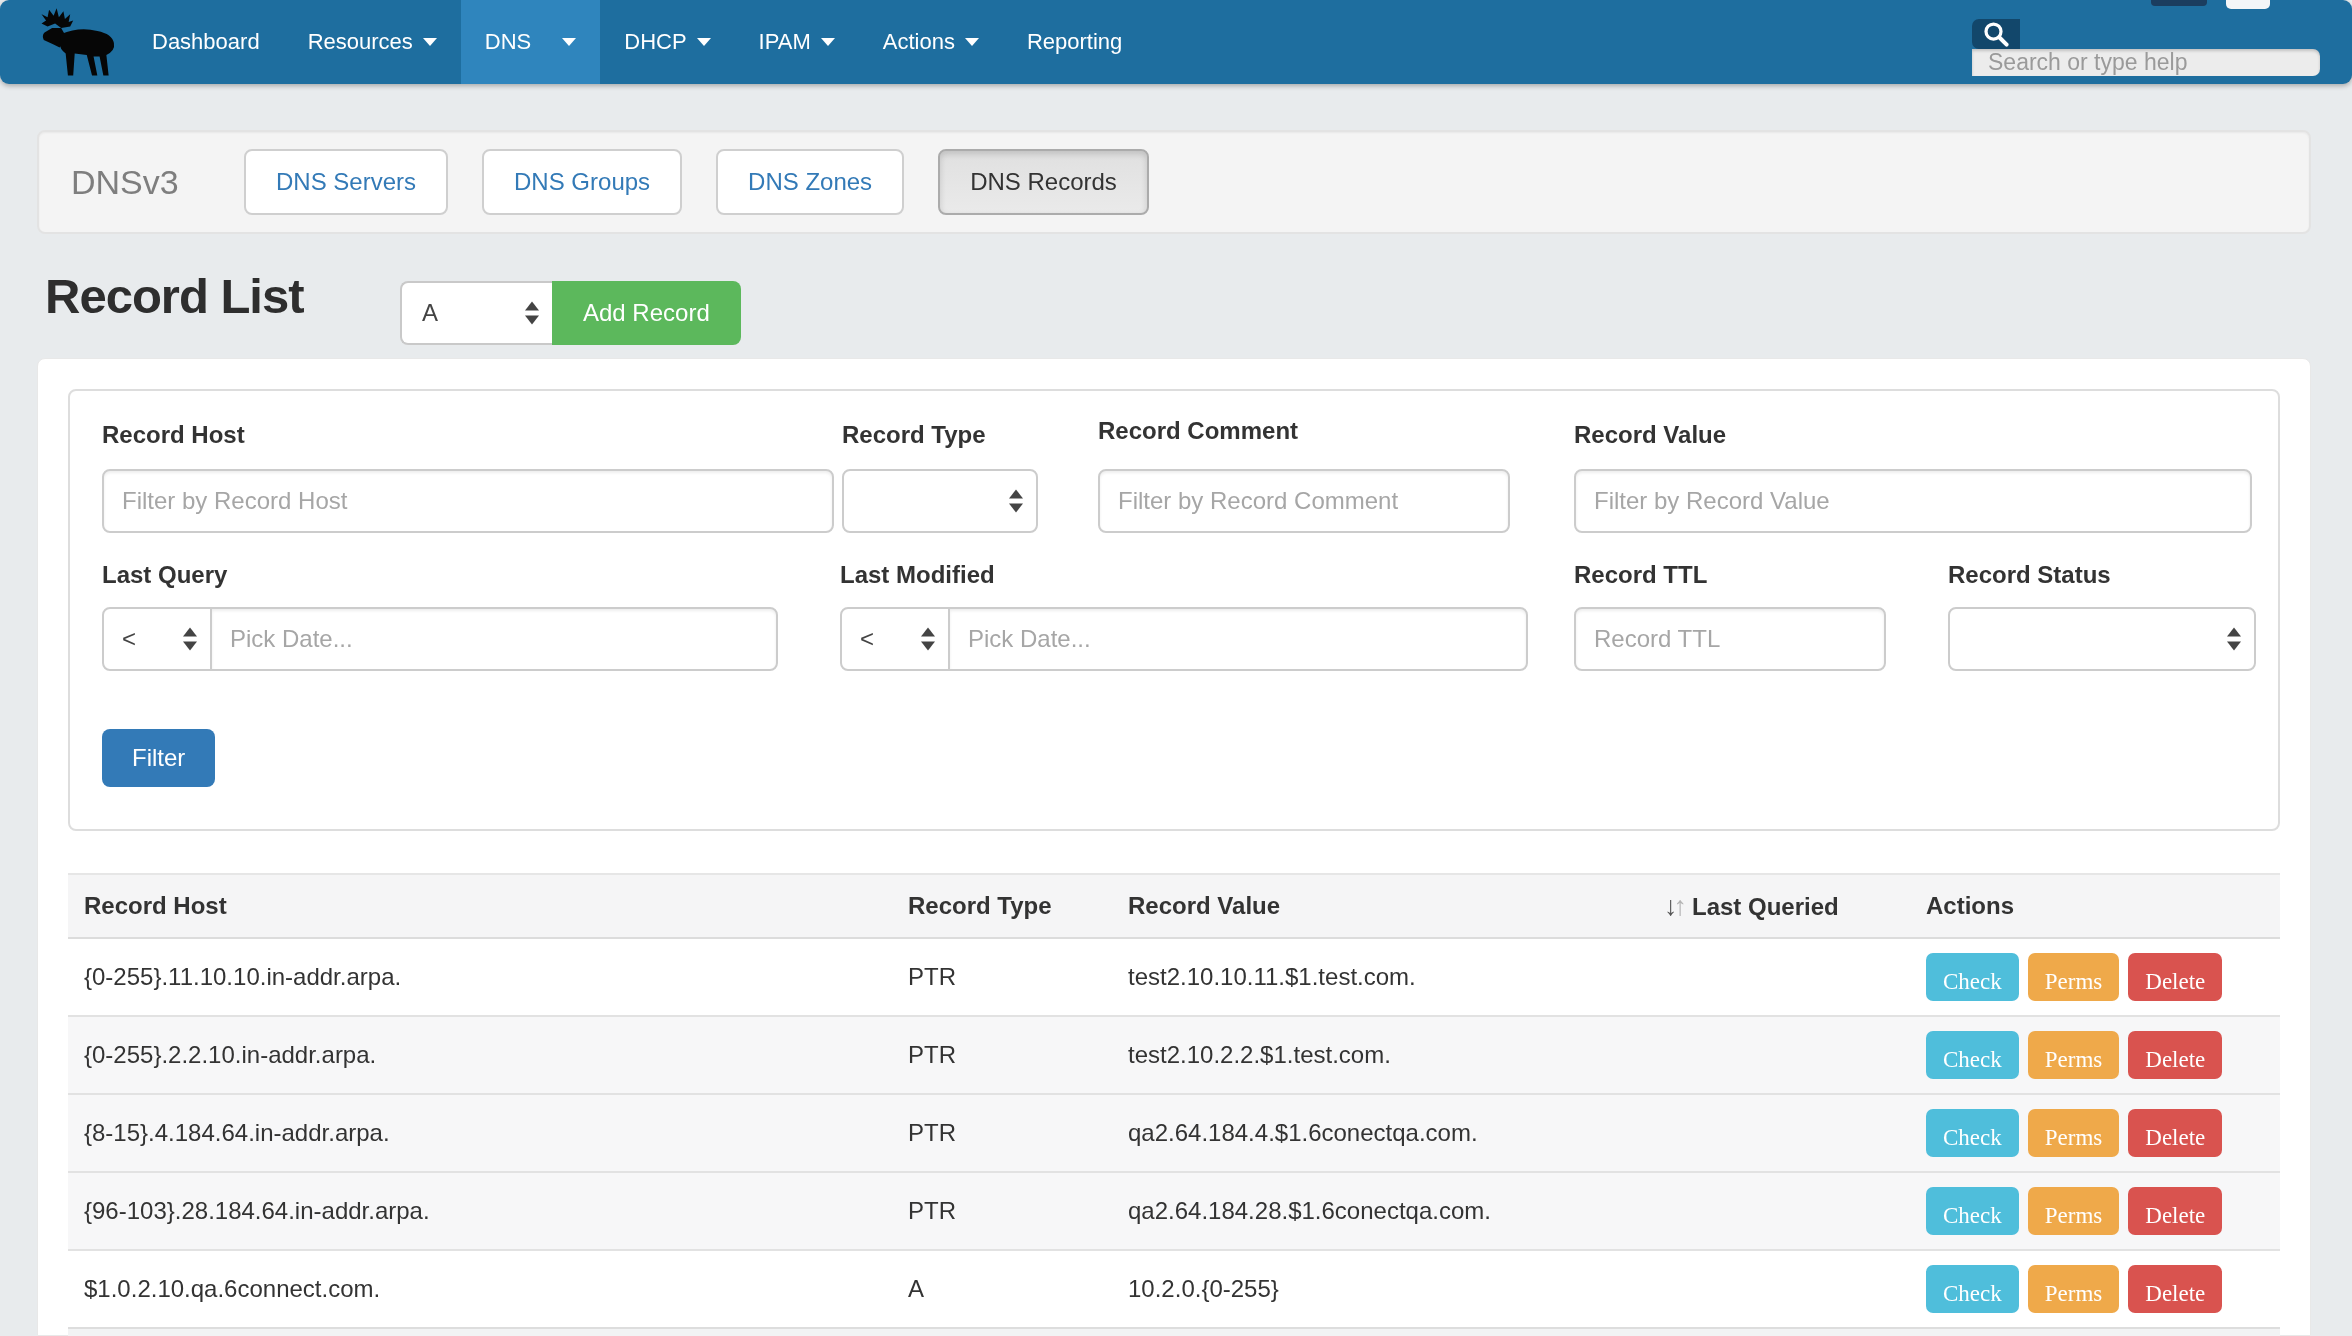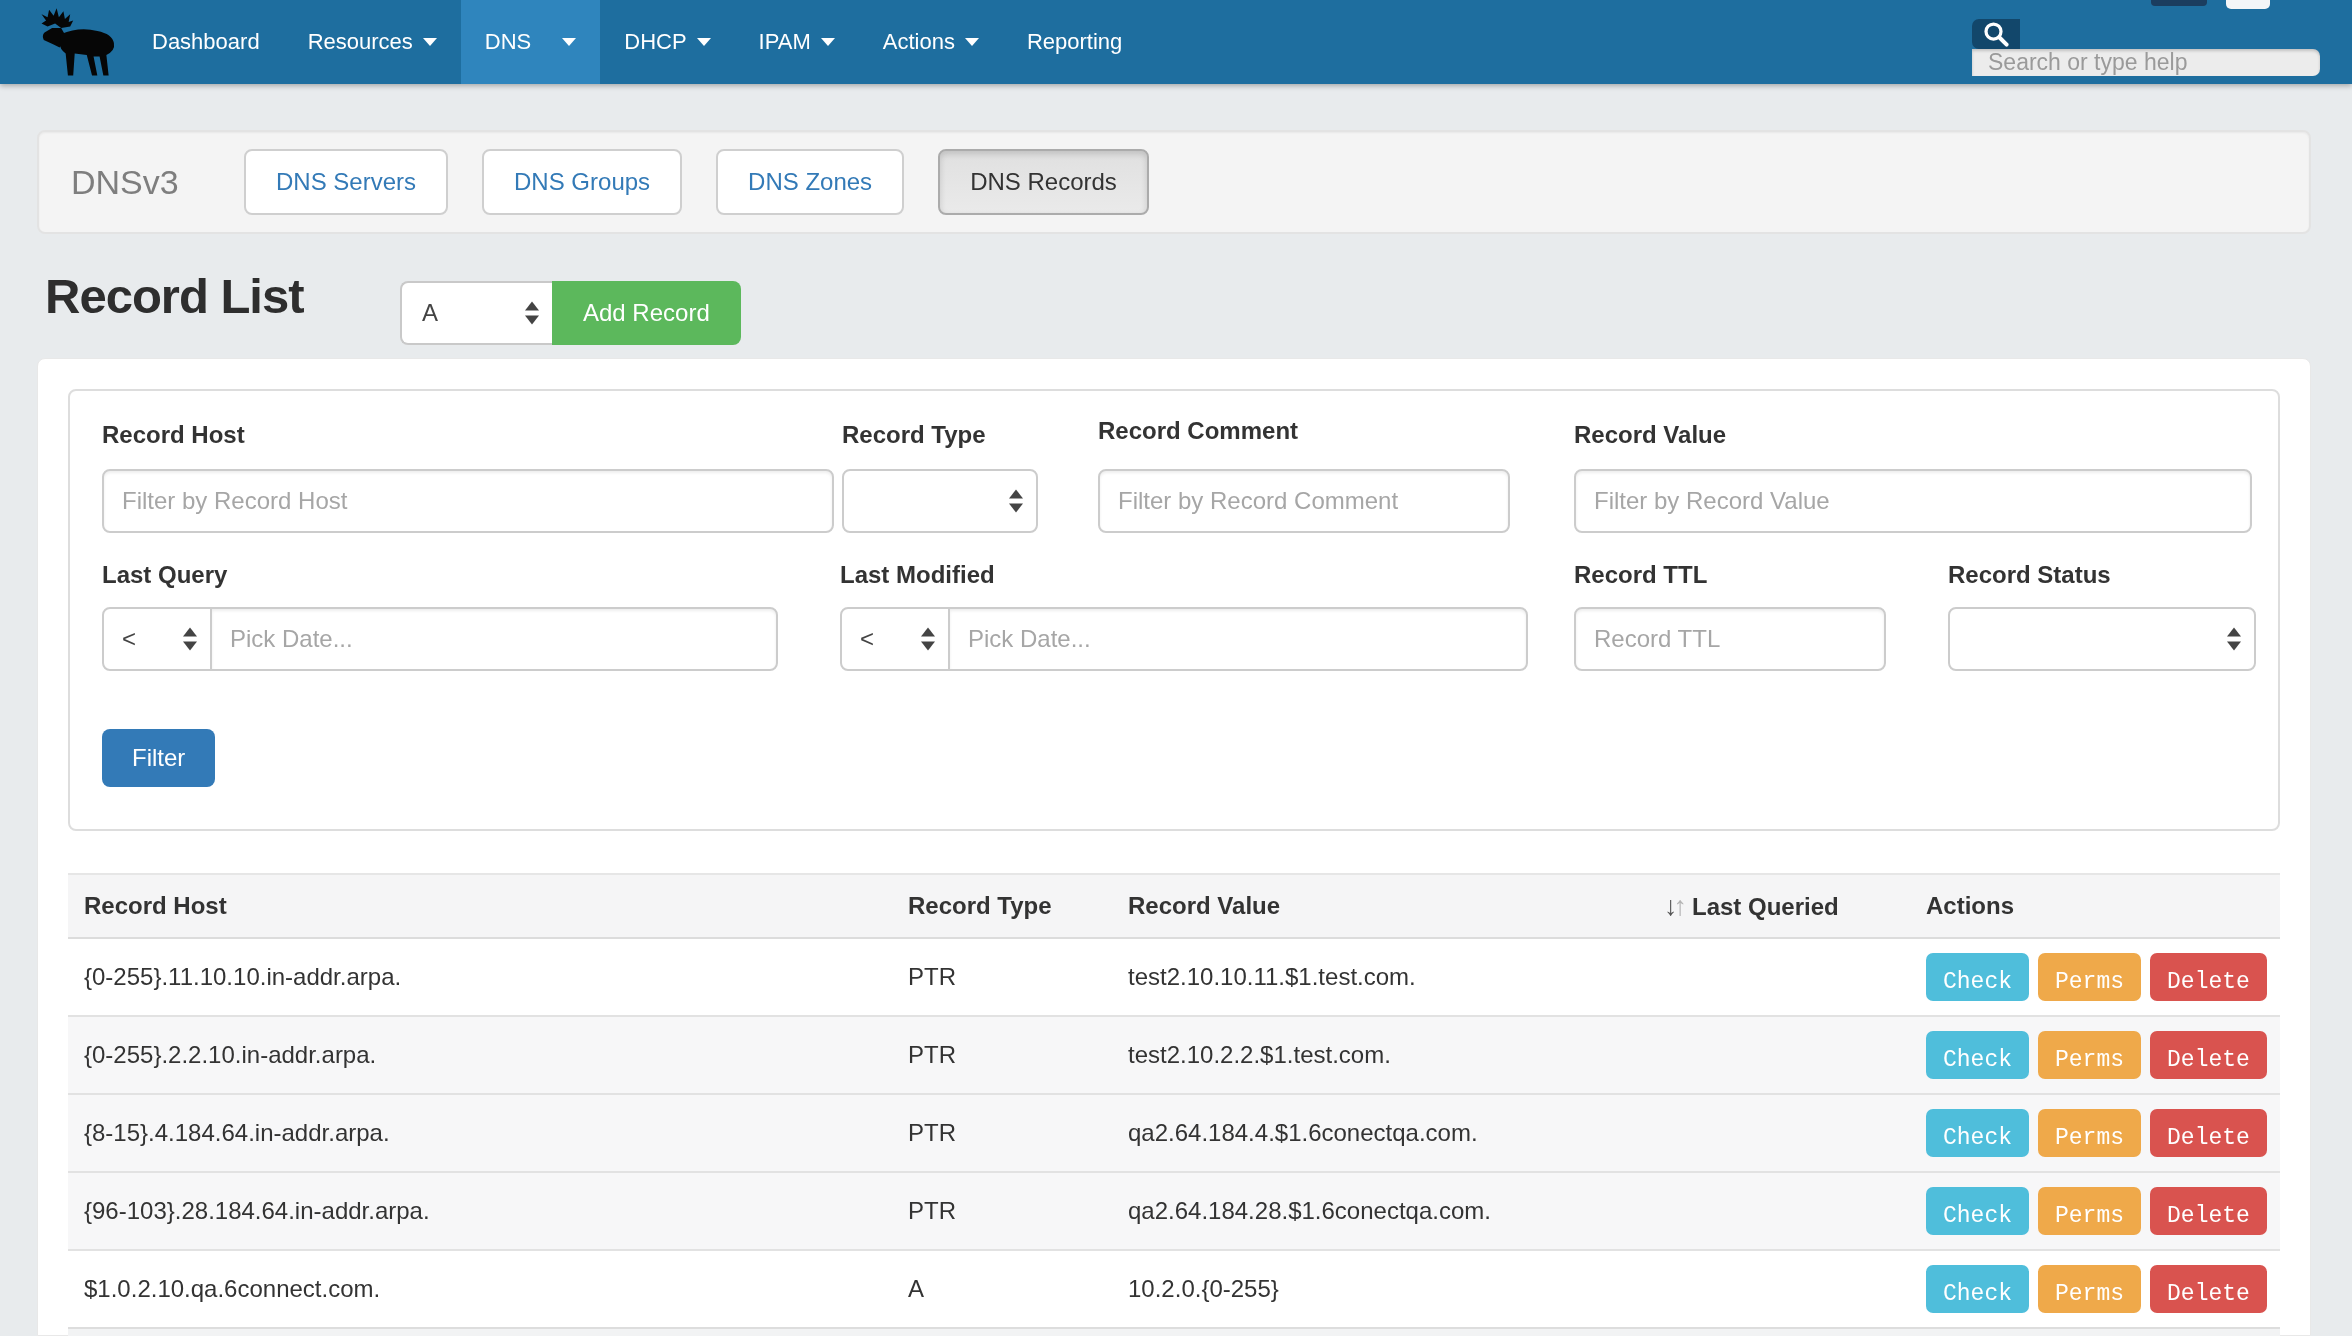--- a/index.html
+++ b/index.html
@@ -1,21 +1,21 @@
 <!DOCTYPE html>
 <html style="--navbar_bg: #1e6e9f; --navbar_active_bg: #2f85bd; --search_icon_bg: #12476b; --accent_blue: #337ab7; --add_green: #5cb85c; --check_btn: #4fbedb; --perms_btn: #efa94a; --delete_btn: #d9534f; --page_bg: #e8ebed;"><head>
 <meta charset="utf-8">
 <style>
   html,body{margin:0;padding:0;background:#e8ebed;}
   .screen{position:relative;width:2352px;height:1336px;background:var(--page_bg,#e8ebed);
     overflow:hidden;font-family:"Liberation Sans","DejaVu Sans",sans-serif;color:#333;}
 
   
   .navbar{position:absolute;left:0;top:0;width:2352px;height:84px;background:var(--navbar_bg,#1e6e9f);
-    box-shadow:0 2px 5px rgba(0,0,0,.28);}
+    box-shadow:0 2px 5px rgba(0,0,0,.28);border-radius:9px;}
   .brand{position:absolute;left:34px;top:5px;width:98px;height:76px;cursor:pointer;}
   .brand svg{width:100%;height:100%;}
   .nav{position:absolute;left:128px;top:0;height:84px;display:flex;}
   .nav-item{display:flex;align-items:center;padding:0 24px;color:#fff;font-size:22px;cursor:pointer;white-space:nowrap;}
   .nav-item.active{background:var(--navbar_active_bg,#2f85bd);gap:21px;}
   .caret{margin-left:10px;width:0;height:0;border-left:7px solid transparent;border-right:7px solid transparent;border-top:8px solid #fff;}
   .search{position:absolute;right:32px;top:19px;height:46px;display:flex;flex-direction:column;}
   .search-btn{width:48px;height:46px;background:var(--search_icon_bg,#12476b);border:none;border-radius:7px 0 0 7px;
     display:flex;align-items:center;justify-content:center;cursor:pointer;padding:0;}
   .search-input{width:316px;height:46px;border:none;background:#ececec;border-radius:0 7px 7px 0;padding:0 16px;
@@ -69,21 +69,21 @@
   
   .tbl{position:absolute;left:30px;top:514px;width:2212px;border-collapse:collapse;font-size:24px;table-layout:fixed;}
   .tbl th{height:62px;background:#f5f5f6;border-top:2px solid #e6e6e6;border-bottom:2px solid #dcdcdc;
     text-align:left;padding:0 0 0 16px;font-weight:700;color:#333;cursor:pointer;}
   .tbl td{height:76px;border-top:2px solid #e2e2e2;padding:0 0 0 16px;color:#333;overflow:hidden;white-space:nowrap;}
   .tbl tbody tr:first-child td{border-top:none;}
   .tbl tr.shaded{background:#f7f7f8;}
   .sort-dn{color:#555;font-size:27px;font-weight:400;}
   .sort-up{color:#b5b5b5;font-size:27px;font-weight:400;margin-right:5px;margin-left:-4px;}
   .actions{display:flex;gap:9px;align-items:center;}
-  .btn-act{height:48px;padding:16px 17px;border:none;border-radius:7px;color:#fff;font-size:23px;cursor:pointer;font-family:Liberation Mono, monospace;}
+  .btn-act{height:48px;padding:16px 17px;border:none;border-radius:7px;color:#fff;font-size:23px;cursor:pointer;font-family:Liberation Serif, serif;}
   .btn-check{background:var(--check_btn,#4fbedb);}
   .btn-perms{background:var(--perms_btn,#efa94a);}
   .btn-delete{background:var(--delete_btn,#d9534f);}
   .sliver-row{position:absolute;left:30px;top:968px;width:2212px;height:10px;background:#f2f3f4;border-top:2px solid #ddd;}
 </style>
 </head>
 <body>
 
 <div class="screen">
 

